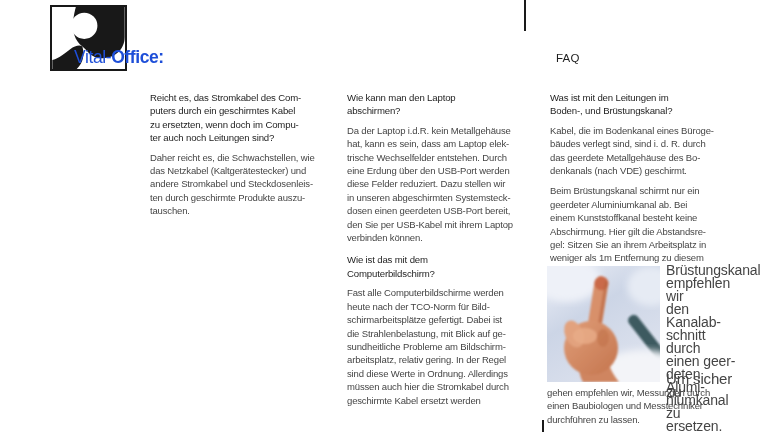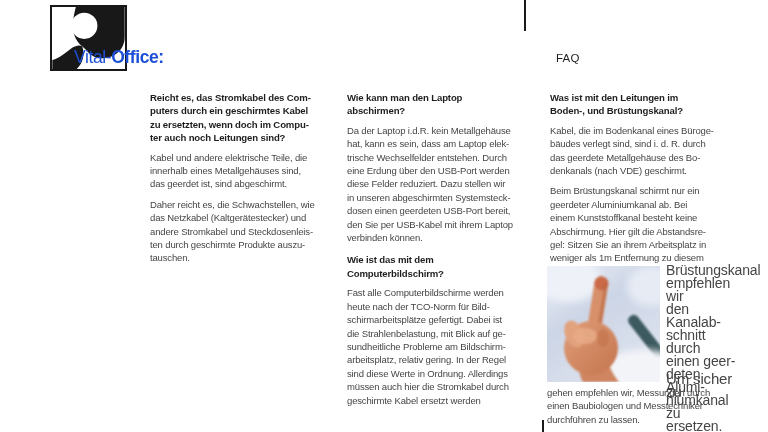--- a/index.html
+++ b/index.html
@@ -17,21 +17,21 @@
   #faq{position:absolute;left:556px;top:52px;font-size:11.5px;font-weight:normal;color:#1e1e1e;letter-spacing:0.2px;}
   
   .fold{position:absolute;width:2px;background:#1a1a1a;}
   #fold-top{left:524px;top:0;height:31px;}
   #fold-bottom{left:542px;top:420px;height:12px;}
   
   .col{position:absolute;top:91px;width:193px;}
   #col1{left:150px;}
   #col2{left:347px;}
   #col3{left:550px;height:341px;}
-  .hd{font-size:9.6px;line-height:13.4px;font-weight:bold;color:#1e1e1e;letter-spacing:-0.15px;white-space:pre-line;margin:0 0 6px 0;}
+  .hd{font-size:9.6px;line-height:13.4px;font-weight:normal;color:#1e1e1e;letter-spacing:-0.15px;white-space:pre-line;margin:0 0 6px 0;}
   .tx{font-size:9.5px;line-height:13.4px;color:#454545;letter-spacing:-0.15px;white-space:pre-line;margin:0 0 7px 0;}
   .hd.mt{margin-top:9px;}
   
   #photo{position:absolute;left:-3px;top:175px;width:113px;height:116px;}
   #photo svg{display:block;width:100%;height:100%;}
   #wrap-text{position:absolute;left:116px;top:173px;width:76px;font-size:14px;line-height:13px;color:#454545;letter-spacing:-0.15px;white-space:pre-line;}
   #um-line{position:absolute;left:116px;top:281px;width:76px;font-size:15px;line-height:13px;color:#454545;letter-spacing:-0.15px;}
   #p3-rest{position:absolute;left:-3px;top:295px;width:196px;font-size:9.5px;line-height:13.4px;color:#454545;letter-spacing:-0.15px;white-space:pre-line;}
 </style>
 </head>
@@ -51,23 +51,20 @@
   <div id="faq">FAQ</div>
 
   <div id="fold-top" class="fold"></div>
   <div id="fold-bottom" class="fold"></div>
 
   <div id="col1" class="col">
     <p class="hd">Reicht es, das Stromkabel des Com-
 puters durch ein geschirmtes Kabel
 zu ersetzten, wenn doch im Compu-
 ter auch noch Leitungen sind?</p>
-    <p class="tx">Kabel und andere elektrische Teile, die
-innerhalb eines Metallgehäuses sind,
-das geerdet ist, sind abgeschirmt.</p>
     <p class="tx">Daher reicht es, die Schwachstellen, wie
 das Netzkabel (Kaltgerätestecker) und
 andere Stromkabel und Steckdosenleis-
 ten durch geschirmte Produkte auszu-
 tauschen.</p>
   </div>
 
   <div id="col2" class="col">
     <p class="hd">Wie kann man den Laptop
 abschirmen?</p>

